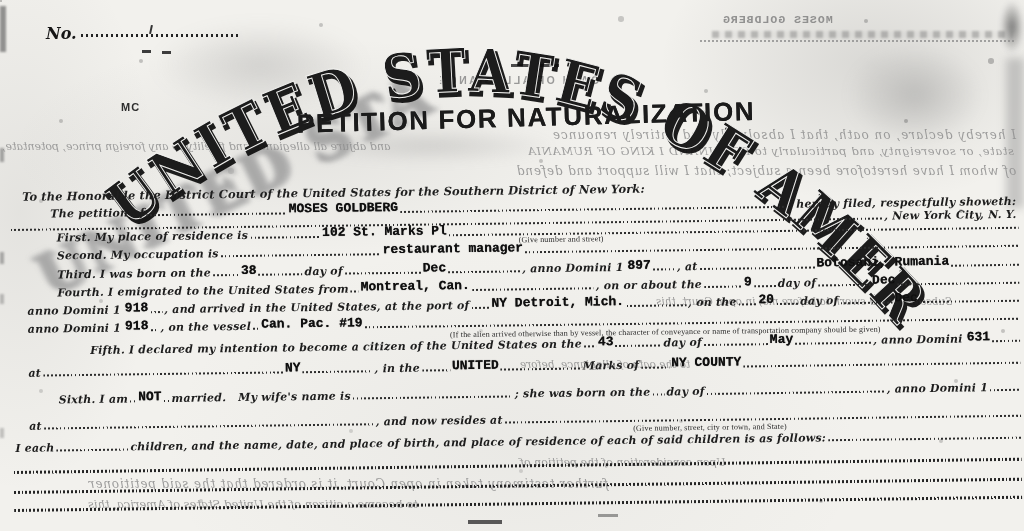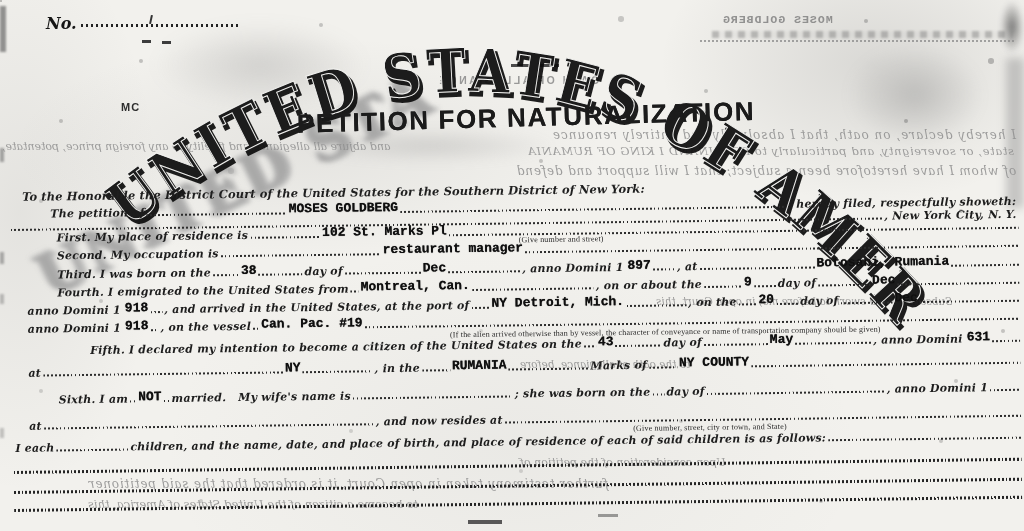--- a/index.html
+++ b/index.html
@@ -5,21 +5,21 @@
   html,body{margin:0;padding:0;}
   .page{position:relative;width:1024px;height:531px;overflow:hidden;
     background-color:#f2f1ed;
     background-image:
       radial-gradient(ellipse 300px 200px at 85% 12%, rgba(90,90,90,.16), transparent 70%),
       radial-gradient(ellipse 420px 160px at 30% 28%, rgba(120,120,120,.11), transparent 70%),
       radial-gradient(ellipse 500px 300px at 50% 85%, rgba(130,130,130,.07), transparent 70%),
       radial-gradient(ellipse 200px 400px at 2% 40%, rgba(100,100,100,.10), transparent 70%);
     font-family:"DejaVu Serif", serif;}
   
-  .no-line{position:absolute;left:46px;top:14px;white-space:nowrap;}
+  .no-line{position:absolute;left:46px;top:24px;white-space:nowrap;}
   .no-label{font:italic 700 16px/1 "DejaVu Serif",serif;color:#151515;}
   .no-dots{display:inline-block;width:158px;height:3px;margin-left:4px;margin-bottom:2px;
     background:repeating-linear-gradient(90deg,#222 0 2.2px,transparent 2.2px 5px);}
   .tickmark{position:absolute;left:104px;top:1px;width:2px;height:9px;background:#333;transform:rotate(12deg);}
   .tickdash1{position:absolute;left:96px;top:26px;width:9px;height:2.5px;background:#3c3c3c;filter:blur(.3px);}
   .tickdash2{position:absolute;left:116px;top:27px;width:9px;height:2.5px;background:#3c3c3c;filter:blur(.3px);}
   .mc{position:absolute;left:121px;top:102px;font:700 11px/1 "Liberation Sans",sans-serif;color:#2e2e2e;letter-spacing:1px;}
   .ghost{position:absolute;left:52px;top:248px;transform:rotate(-26deg);transform-origin:0 100%;
     font:700 56px/1 "DejaVu Serif",serif;color:#9a9a9a;letter-spacing:3px;filter:blur(2.2px);opacity:.8;
     text-shadow:4px 3px 2px #a8a8a8,-2px -2px 3px #b5b5b5;white-space:nowrap;}
@@ -269,21 +269,21 @@
       <span class="d w28"></span>
     </div>
 
     <div class="row r11 i4">
       <span class="l">at</span>
       <span class="d w240"></span>
       <span class="t">NY</span>
       <span class="d w70"></span>
       <span class="l">, in the</span>
       <span class="d w28"></span>
-      <span class="t">RUMANIA</span>
+      <span class="t">UNITED</span>
       <span class="d w80"></span>
       <span class="l">Marks of</span>
       <span class="d w28"></span>
       <span class="t">NY COUNTY</span>
       <span class="d df"></span>
     </div>
 
     <div class="row r12 i3">
       <span class="l">Sixth. I am</span>
       <span class="d w6"></span>

